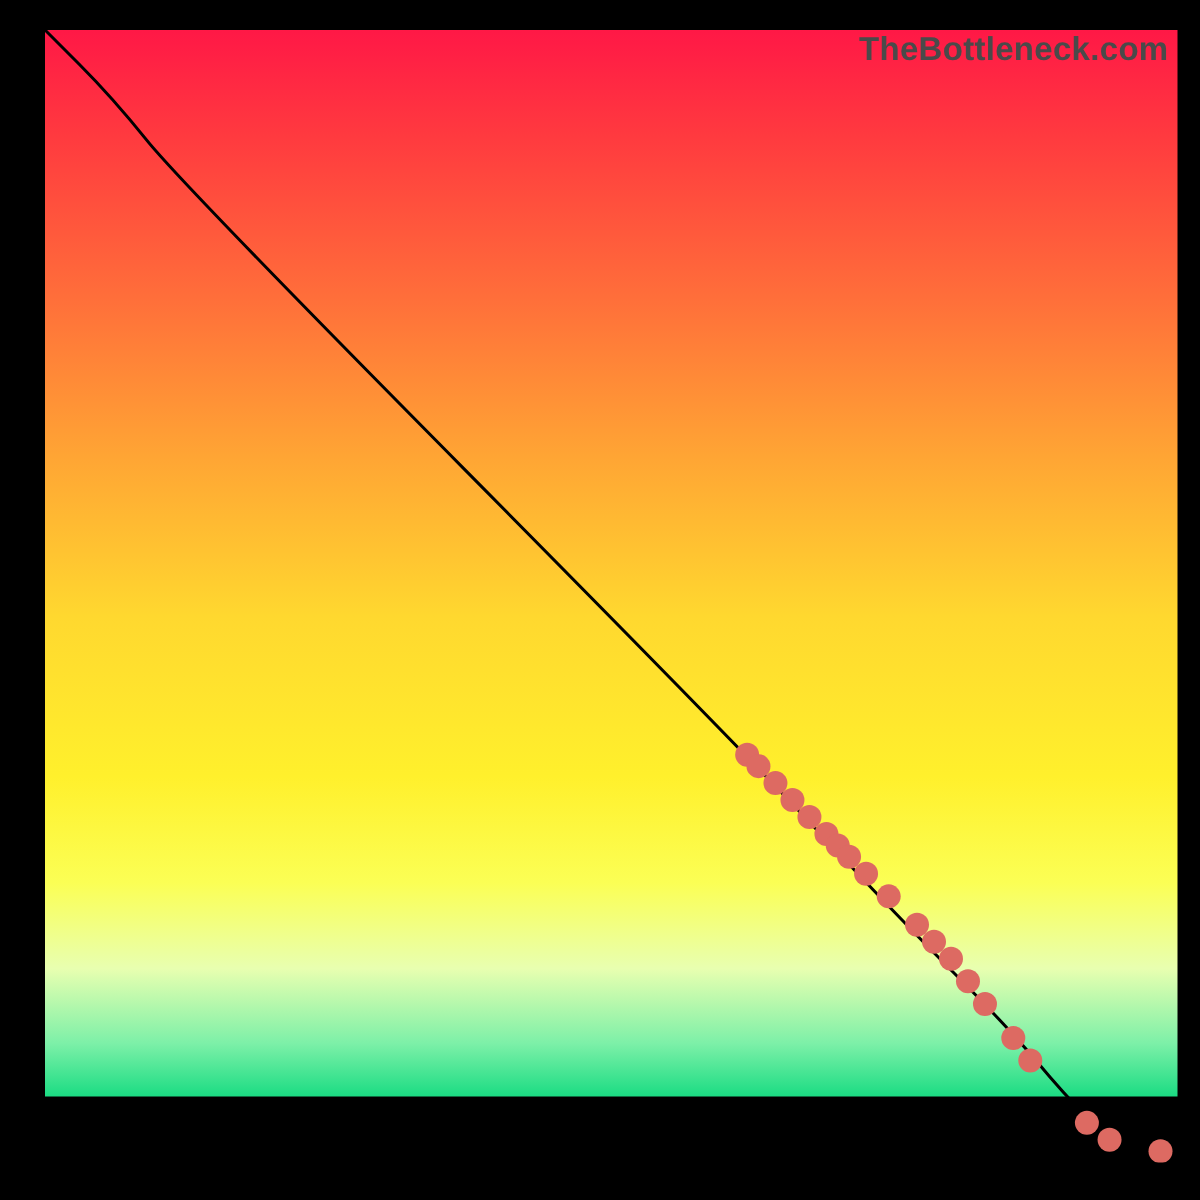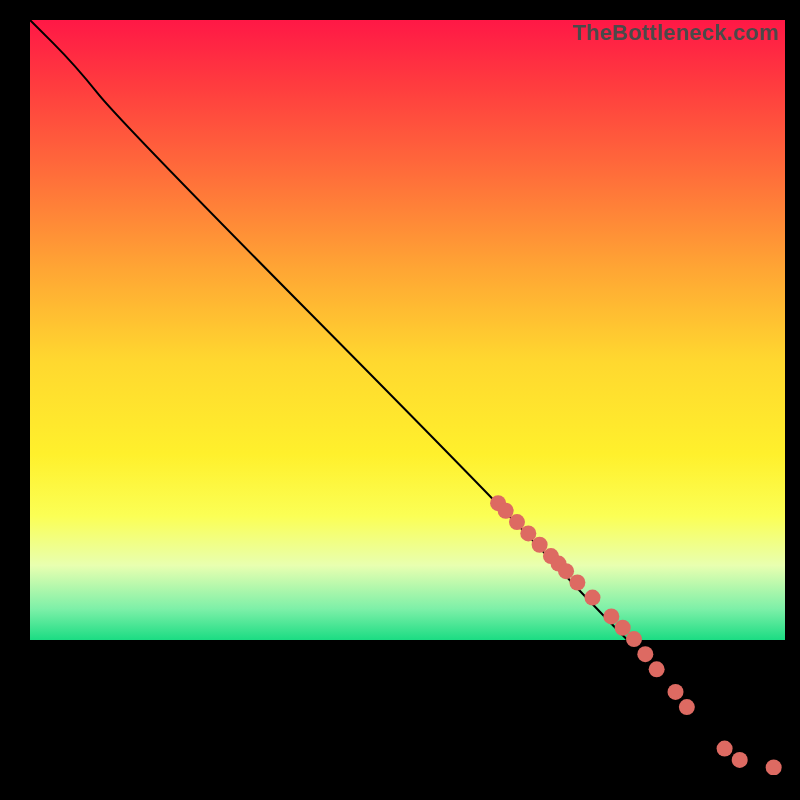--- a/index.html
+++ b/index.html
@@ -14,21 +14,21 @@
     position: relative;
     width: 800px;
     height: 800px;
     background: #000;
   }
   .plot-area {
     position: absolute;
     left: 30px;
     top: 20px;
     width: 755px;
-    height: 620px;
+    height: 711px;
     background: linear-gradient(to bottom,
       #ff1846 0%,
       #ff3a3f 10%,
       #ff6e3a 25%,
       #ffa534 40%,
       #ffd82f 55%,
       #fff02c 70%,
       #fbff55 80%,
       #e8ffb0 88%,
       #7df0a8 95%,

